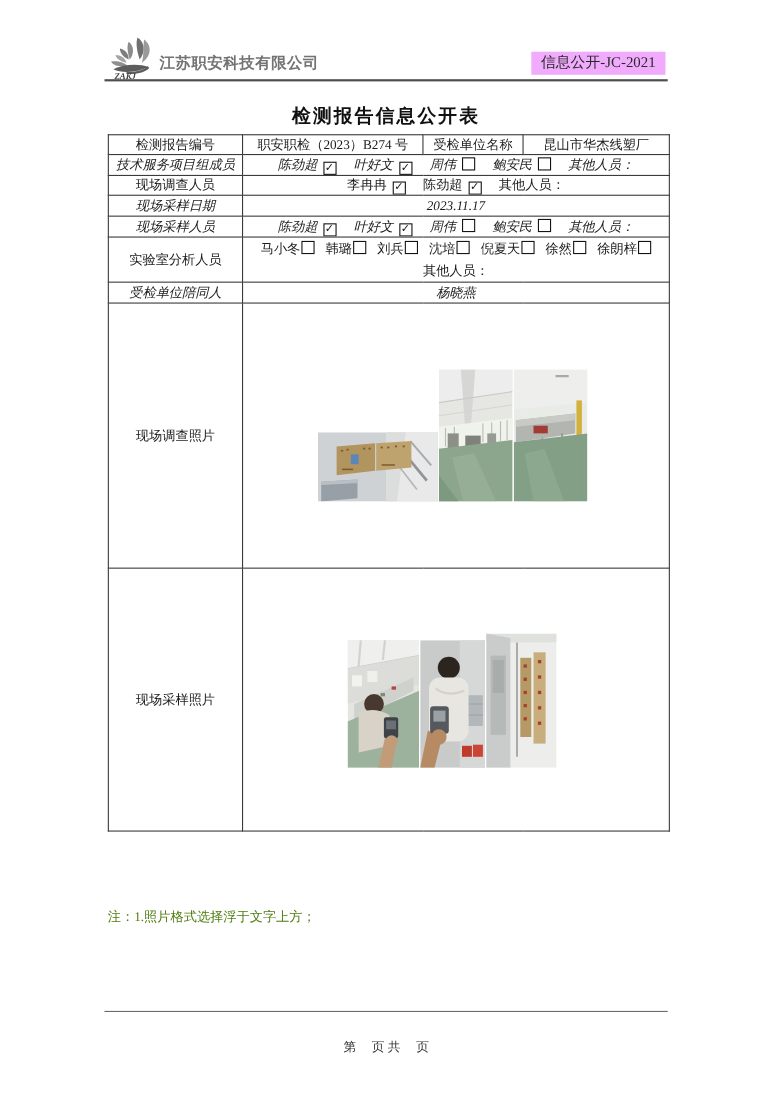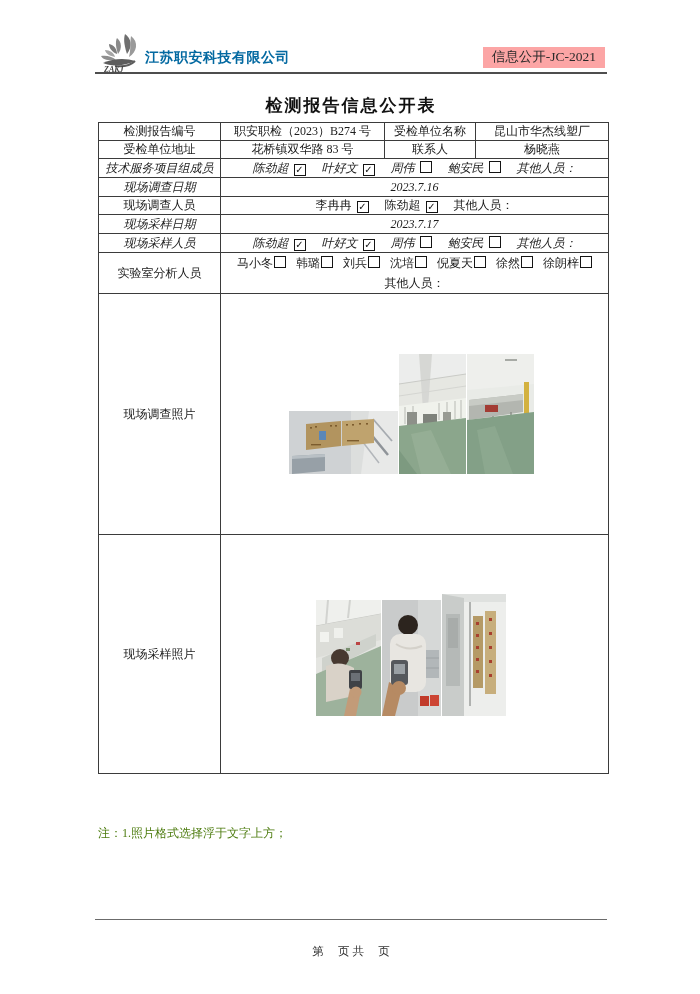--- a/index.html
+++ b/index.html
@@ -5,22 +5,22 @@
   html,body{margin:0;padding:0;}
   body{
     width:700px;height:994px;position:relative;background:#ffffff;
     font-family:"Liberation Serif","DejaVu Serif",serif;color:#1c1c1c;
     overflow:hidden;
   }
   
   .hdr{position:absolute;left:95px;top:28px;width:512px;height:44px;border-bottom:2px solid #4e4e4e;}
   .logo{position:absolute;left:0;top:2px;width:54px;height:44px;}
   .company{position:absolute;left:50px;bottom:5px;font-family:"Liberation Sans","DejaVu Sans",sans-serif;
-    font-size:14px;font-weight:700;color:#0369a1;letter-spacing:.5px;}
-  .doccode{position:absolute;right:2px;bottom:4px;background:#fca5a5;color:#2a2a2a;
+    font-size:14px;font-weight:700;color:#737373;letter-spacing:.5px;}
+  .doccode{position:absolute;right:2px;bottom:4px;background:#f0abfc;color:#2a2a2a;
     font-size:13.5px;padding:1px 9px 2px 9px;}
   
   .title{position:absolute;left:95px;top:94px;width:512px;text-align:center;
     font-family:Liberation Sans, sans-serif;font-size:17px;font-weight:700;
     letter-spacing:2px;color:#111;}
   
   table.form{position:absolute;left:98px;top:122px;width:510px;border-collapse:collapse;table-layout:fixed;}
   table.form td{border:1px solid #3b3b3b;font-size:12px;text-align:center;padding:0 2px;
     overflow:hidden;white-space:nowrap;}
   td.lab{background:#fff;}
@@ -72,55 +72,45 @@
     </colgroup>
 
   <tbody>
       <tr class="h18">
     <td class="lab">检测报告编号</td>
     <td>职安职检（2023）B274 号</td>
     <td class="lab">受检单位名称</td>
     <td>昆山市华杰线塑厂</td>
   </tr>
 
-  <tr class="h18">
-    <td class="lab">受检单位地址</td>
-    <td>花桥镇双华路 83 号</td>
-    <td class="lab">联系人</td>
-    <td>杨晓燕</td>
-  </tr>
 
   <tr class="h19">
     <td class="lab">技术服务项目组成员</td>
     <td class="left" colspan="3">
       <span class="member"><span>陈劲超</span><span class="cb">✓</span></span>
       <span class="member"><span>叶好文</span><span class="cb">✓</span></span>
       <span class="member"><span>周伟</span><span class="cb"></span></span>
       <span class="member"><span>鲍安民</span><span class="cb"></span></span>
       <span>其他人员：</span>
     </td>
   </tr>
 
-  <tr class="h19">
-    <td class="lab">现场调查日期</td>
-    <td colspan="3">2023.7.16</td>
-  </tr>
 
   <tr class="h18">
     <td class="lab">现场调查人员</td>
     <td class="left" colspan="3">
       <span class="member"><span>李冉冉</span><span class="cb">✓</span></span>
       <span class="member"><span>陈劲超</span><span class="cb">✓</span></span>
       <span>其他人员：</span>
     </td>
   </tr>
 
   <tr class="h19">
     <td class="lab">现场采样日期</td>
-    <td colspan="3">2023.7.17</td>
+    <td colspan="3">2023.11.17</td>
   </tr>
 
   <tr class="h19">
     <td class="lab">现场采样人员</td>
     <td class="left" colspan="3">
       <span class="member"><span>陈劲超</span><span class="cb">✓</span></span>
       <span class="member"><span>叶好文</span><span class="cb">✓</span></span>
       <span class="member"><span>周伟</span><span class="cb"></span></span>
       <span class="member"><span>鲍安民</span><span class="cb"></span></span>
       <span>其他人员：</span>
@@ -136,20 +126,24 @@
         <span class="member" style="margin-right:7px"><span>刘兵</span><span class="cb tight"></span></span>
         <span class="member" style="margin-right:7px"><span>沈培</span><span class="cb tight"></span></span>
         <span class="member" style="margin-right:7px"><span>倪夏天</span><span class="cb tight"></span></span>
         <span class="member" style="margin-right:7px"><span>徐然</span><span class="cb tight"></span></span>
         <span class="member" style="margin-right:0"><span>徐朗梓</span><span class="cb tight"></span></span>
       </div>
       <div>其他人员：</div>
     </td>
   </tr>
 
+  <tr class="h19">
+    <td class="lab">受检单位陪同人</td>
+    <td colspan="3">杨晓燕</td>
+  </tr>
 
   <tr class="hp1">
     <td class="lab">现场调查照片</td>
     <td class="photocell" colspan="3">
 
       <svg class="ph" style="left:68px;top:117px" width="109" height="63" viewBox="0 0 109 63" aria-label="单位铜牌墙面照片">
         <rect width="109" height="63" fill="#cfd2d4"></rect>
         <polygon points="62,0 109,0 109,63 62,63" fill="#e8e9e8"></polygon>
         <polygon points="62,0 80,0 72,63 62,63" fill="#dcdedd"></polygon>
         <line x1="76" y1="16" x2="99" y2="44" stroke="#8f9499" stroke-width="2.5"></line>

